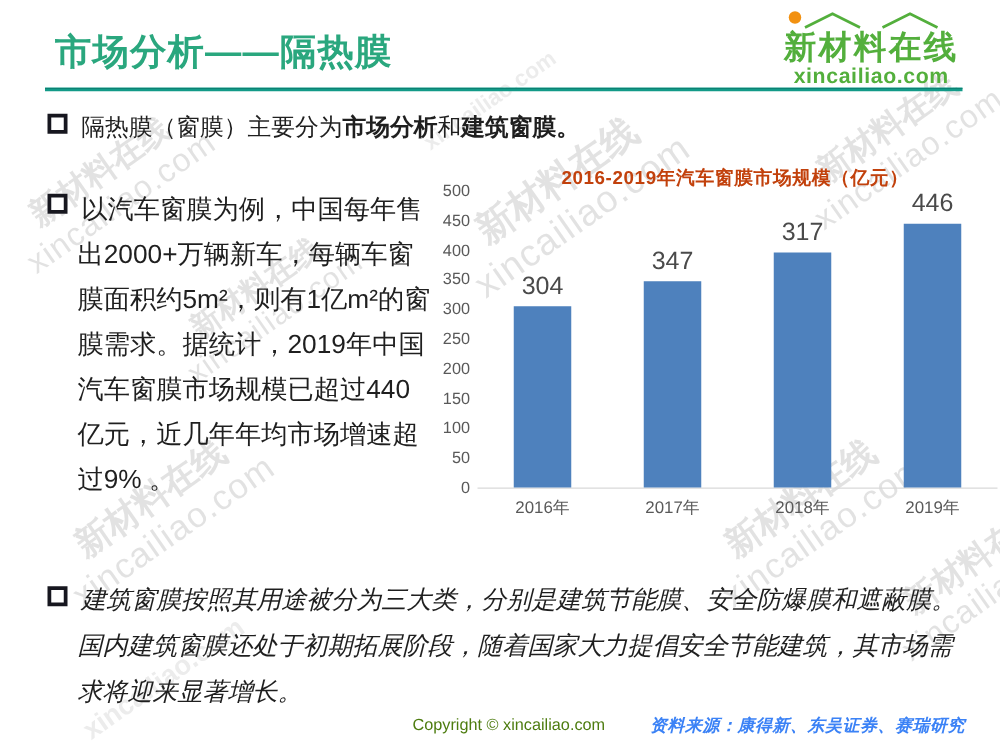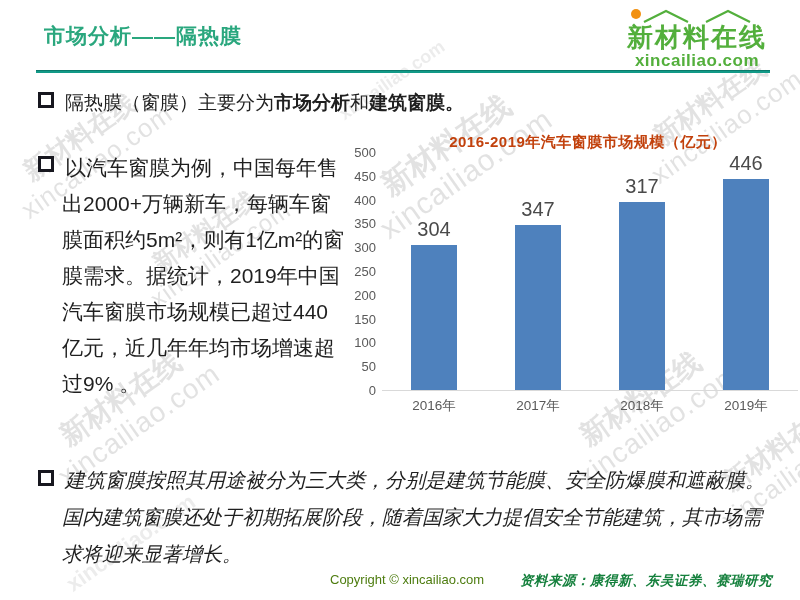--- a/index.html
+++ b/index.html
@@ -4,21 +4,21 @@
 <style>
   html,body{margin:0;padding:0;}
   body{width:800px;height:600px;background:#fff;font-family:"Liberation Sans","DejaVu Sans",sans-serif;position:relative;overflow:hidden;}
   .page{position:absolute;inset:0;background:#fff;}
 
   
   .wm{position:absolute;transform:rotate(-35deg);color:rgba(158,158,158,0.30);font-weight:700;pointer-events:none;line-height:1.15;text-align:center;white-space:nowrap;z-index:1;}
   .wm .wm2{display:block;font-weight:400;letter-spacing:1px;}
 
   
-  .page-title{position:absolute;left:44px;top:22px;font-size:21px;font-weight:700;color:#2aa77e;letter-spacing:1px;z-index:3;}
+  .page-title{position:absolute;left:44px;top:22px;font-size:29px;font-weight:700;color:#2aa77e;letter-spacing:1px;z-index:3;}
   .divider{position:absolute;left:36px;right:30px;top:70px;height:3px;background:#129a88;box-shadow:inset 0 1px 0 #0b7a6b;z-index:3;}
   .logo{position:absolute;right:28px;top:8px;text-align:center;z-index:3;}
   .logo-roofs{position:relative;height:16px;width:150px;margin:0 auto;}
   .logo-cn{font-size:26px;font-weight:700;color:#53af3c;letter-spacing:2px;line-height:1.05;}
   .logo-domain{font-size:17px;font-weight:700;color:#53af3c;letter-spacing:0.5px;line-height:1.15;}
 
   
   .bullet{position:absolute;z-index:2;color:#1f1f1f;}
   .bullet .sq{display:inline-block;width:10px;height:10px;border:3px solid #17171f;margin-right:11px;vertical-align:1px;background:#fff;}
   .b1{left:38px;top:88px;font-size:19px;line-height:30px;width:720px;}
@@ -39,21 +39,21 @@
   .bars{display:flex;height:100%;align-items:flex-end;}
   .bar-col{flex:1;display:flex;flex-direction:column;justify-content:flex-end;align-items:center;height:100%;}
   .bar-value{font-size:20px;color:#4a4a4a;margin-bottom:4px;}
   .bar{width:46px;}
   .xlabels{display:flex;margin-left:30px;margin-top:6px;}
   .xlabel{flex:1;text-align:center;font-size:13.5px;color:#595959;}
 
   
   .footer{position:absolute;left:0;right:0;top:572px;z-index:2;}
   .copyright{position:absolute;left:330px;font-size:13px;color:#4d7c0f;}
-  .source{position:absolute;right:28px;font-size:13.5px;color:#15803d;font-style:italic;font-weight:600;letter-spacing:0.5px;}
+  .source{position:absolute;right:28px;font-size:13.5px;color:#3b82f6;font-style:italic;font-weight:600;letter-spacing:0.5px;}
 </style>
 </head>
 <body>
 
 <div class="page">
 
   <div class="wm" style="left:0px;top:120px;font-size:26px;"><span>新材料在线</span><span class="wm2">xincailiao.com</span></div>
   <div class="wm" style="left:130px;top:215px;font-size:24px;"><span>新材料在线</span><span class="wm2">xincailiao.com</span></div>
   <div class="wm" style="left:355px;top:125px;font-size:30px;"><span>新材料在线</span><span class="wm2">xincailiao.com</span></div>
   <div class="wm" style="left:630px;top:85px;font-size:26px;"><span>新材料在线</span><span class="wm2">xincailiao.com</span></div>

